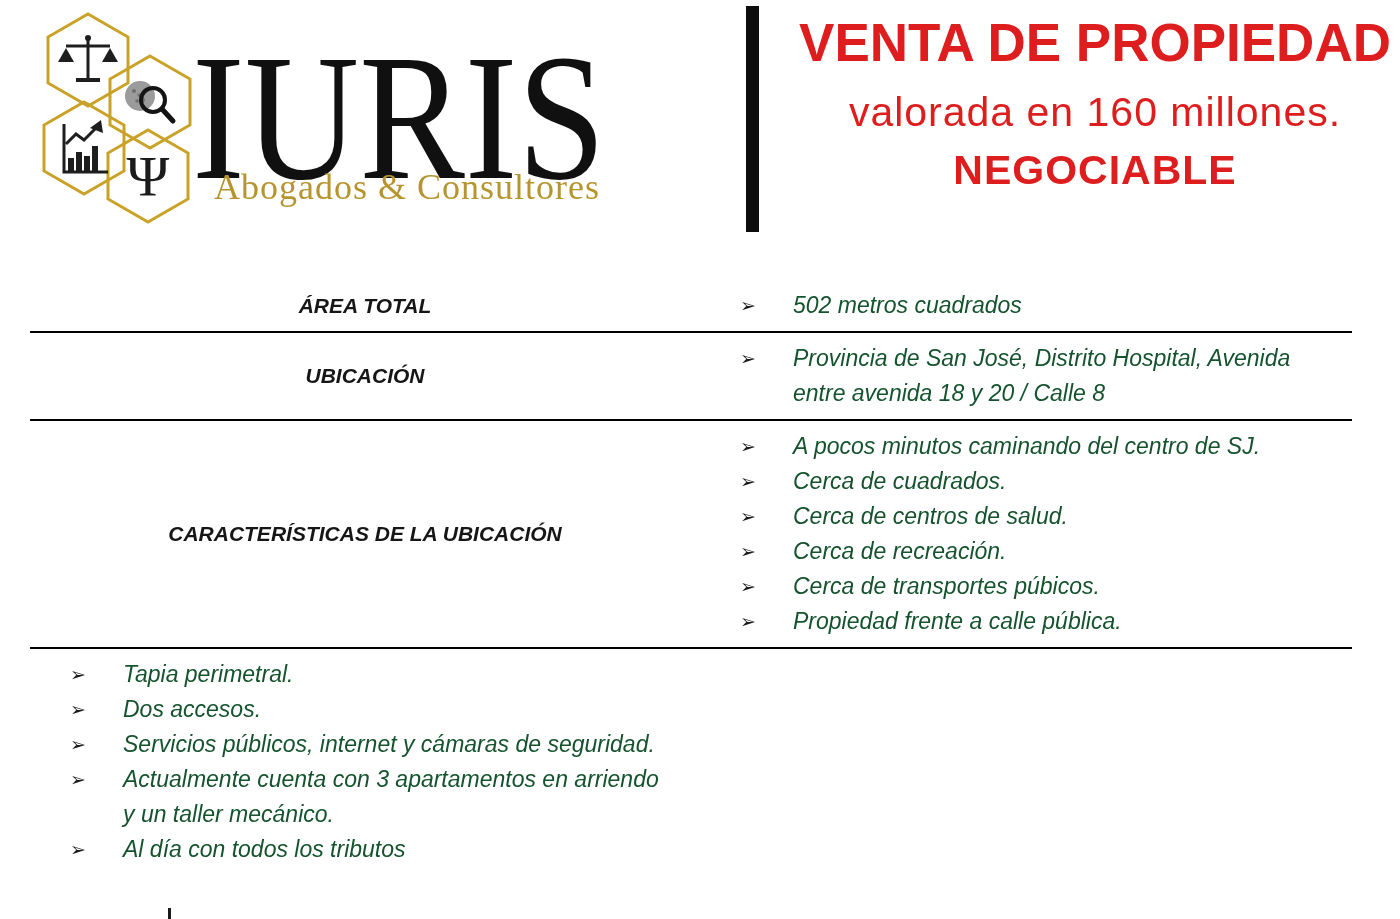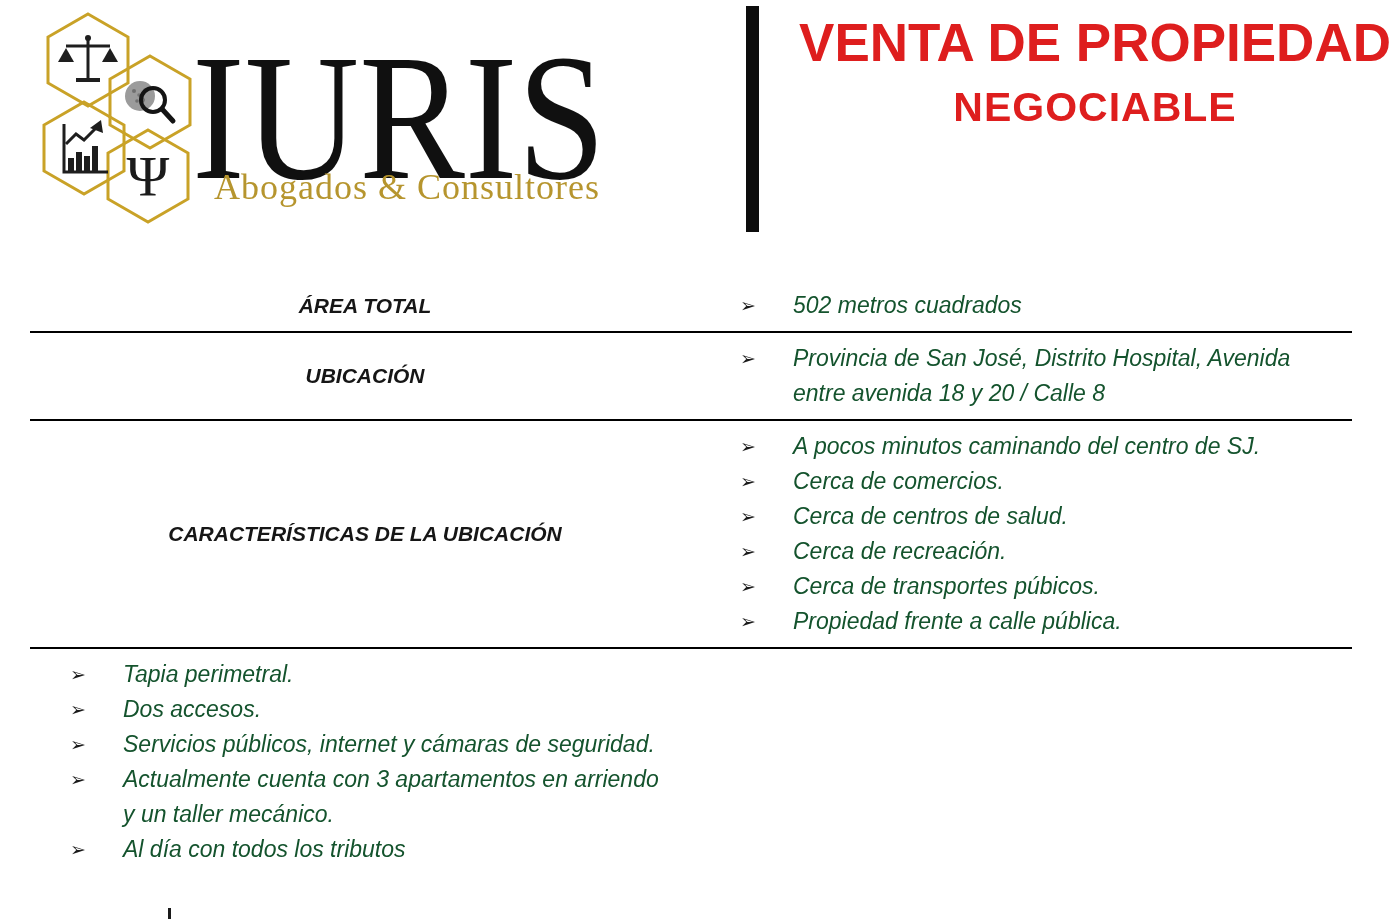--- a/index.html
+++ b/index.html
@@ -90,20 +90,21 @@
     </g>
   </svg>
 
   <div class="brand">IURIS</div>
   <div class="tagline">Abogados &amp; Consultores</div>
 
   <div class="vbar"></div>
 
   <div class="promo">
     <div class="promo-title">VENTA DE PROPIEDAD</div>
+    <div class="promo-sub">valorada en 160 millones.</div>
     <div class="promo-badge">NEGOCIABLE</div>
   </div>
 
   <div class="ptable">
   <div class="trow hline">
     <div class="tlabel">ÁREA TOTAL</div>
     <div class="tvalue">
           <div class="item">
             <span class="bullet">➢</span>
             <span class="itext">502 metros cuadrados</span>
@@ -123,21 +124,21 @@
 
   <div class="trow hline">
     <div class="tlabel">CARACTERÍSTICAS DE LA UBICACIÓN</div>
     <div class="tvalue">
           <div class="item">
             <span class="bullet">➢</span>
             <span class="itext">A pocos minutos caminando del centro de SJ.</span>
           </div>
           <div class="item">
             <span class="bullet">➢</span>
-            <span class="itext">Cerca de comercios.</span>
+            <span class="itext">Cerca de cuadrados.</span>
           </div>
           <div class="item">
             <span class="bullet">➢</span>
             <span class="itext">Cerca de centros de salud.</span>
           </div>
           <div class="item">
             <span class="bullet">➢</span>
             <span class="itext">Cerca de recreación.</span>
           </div>
           <div class="item">

